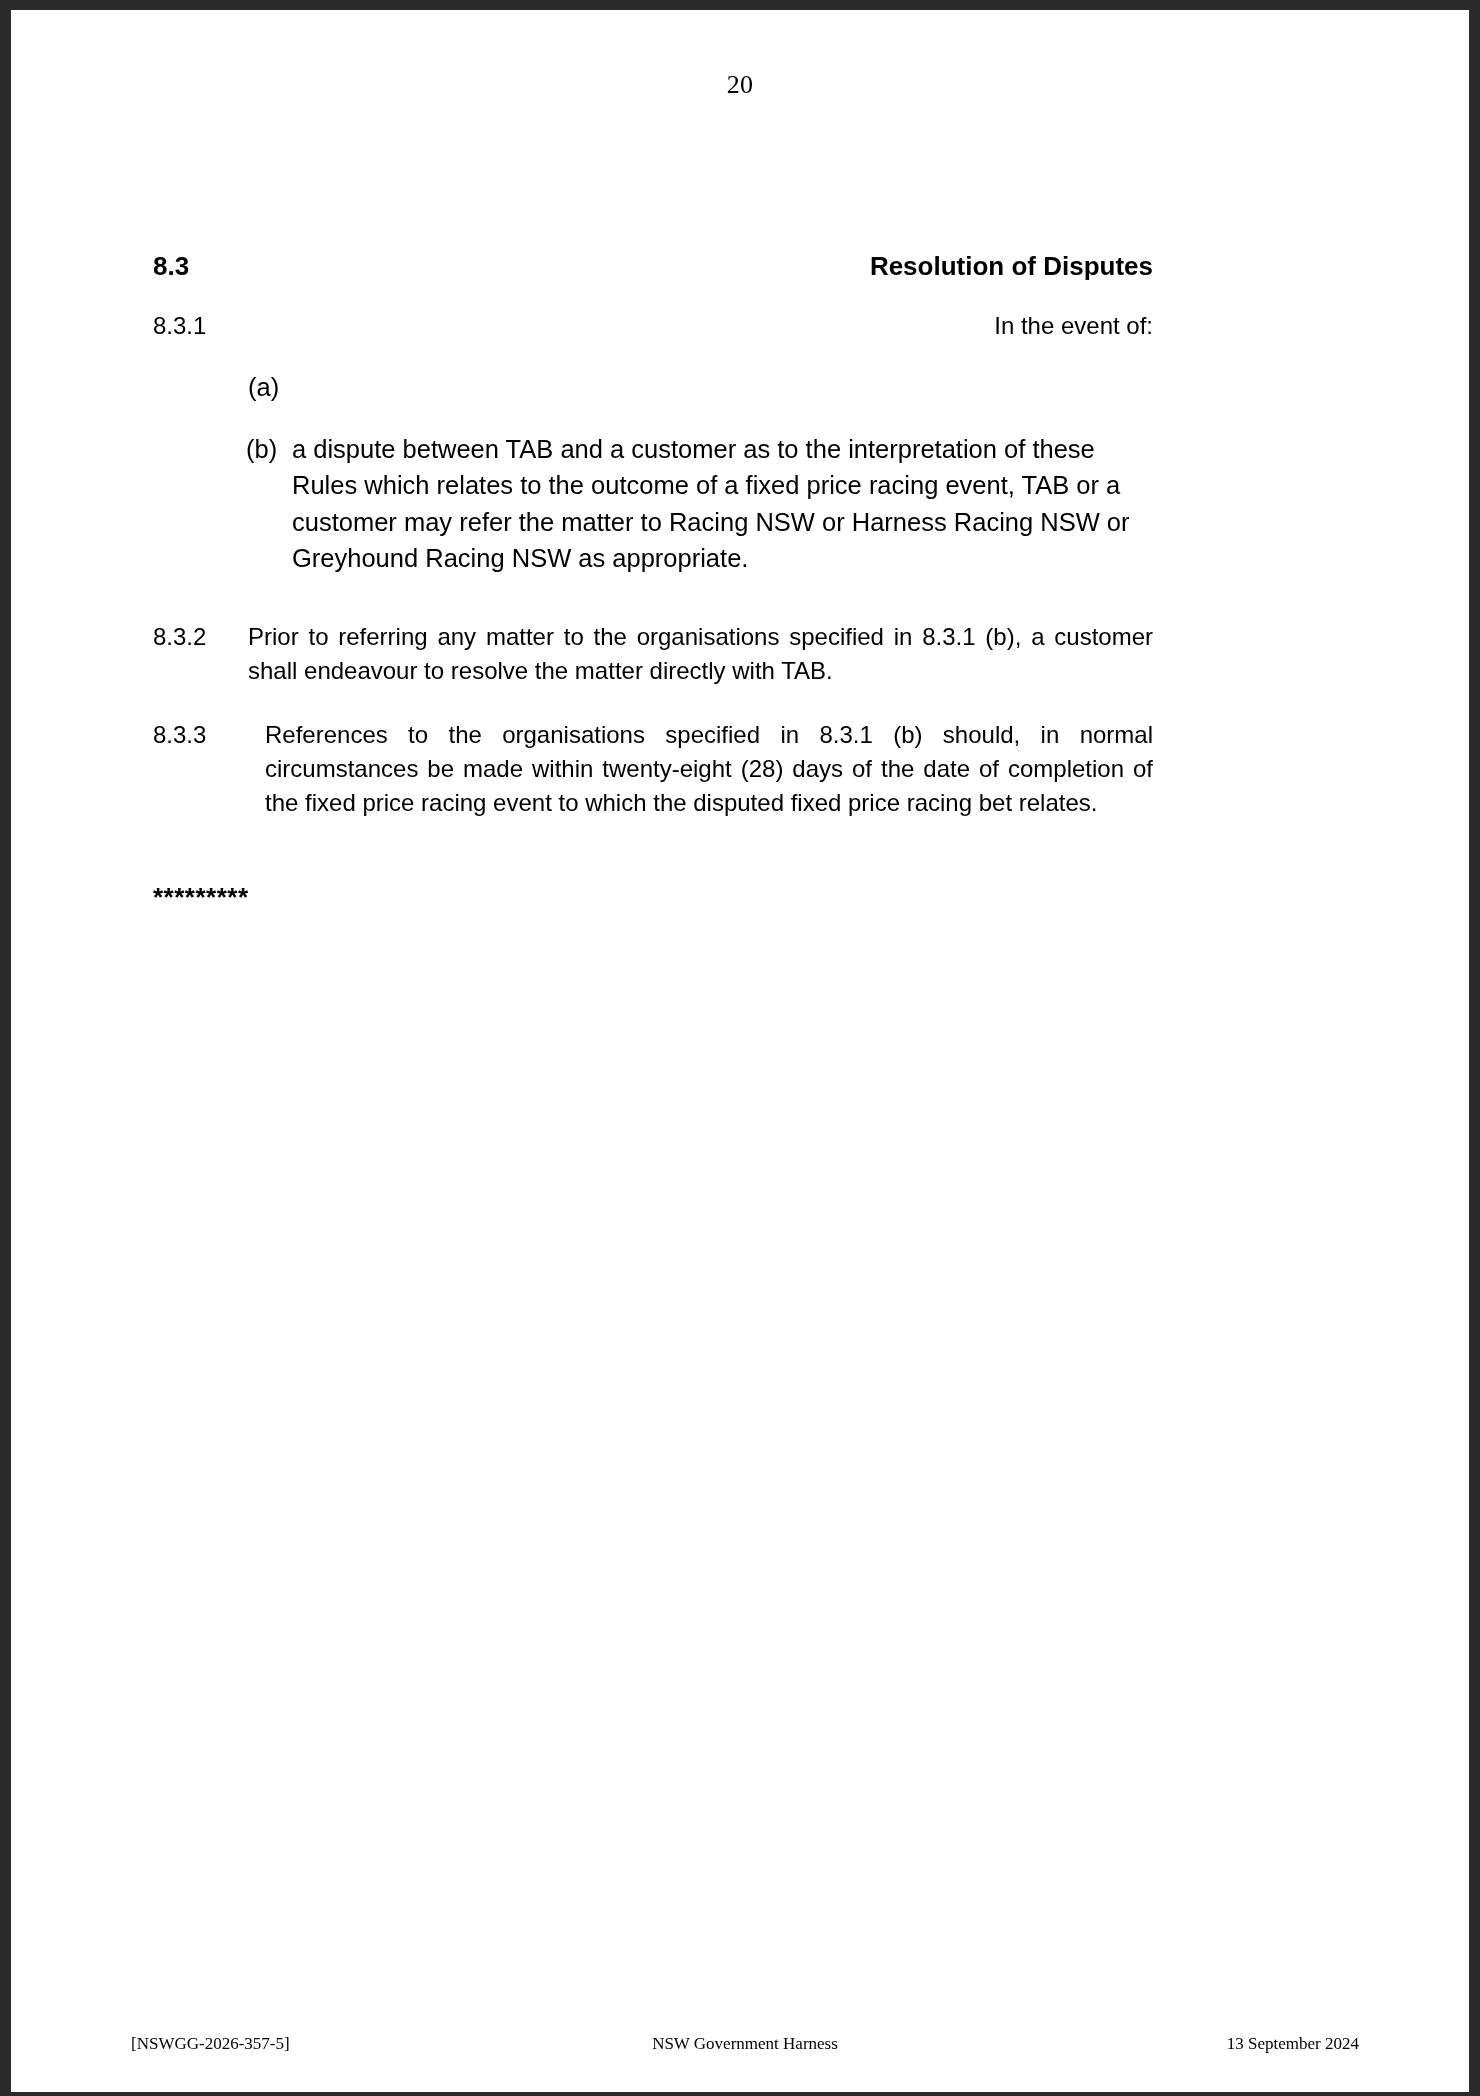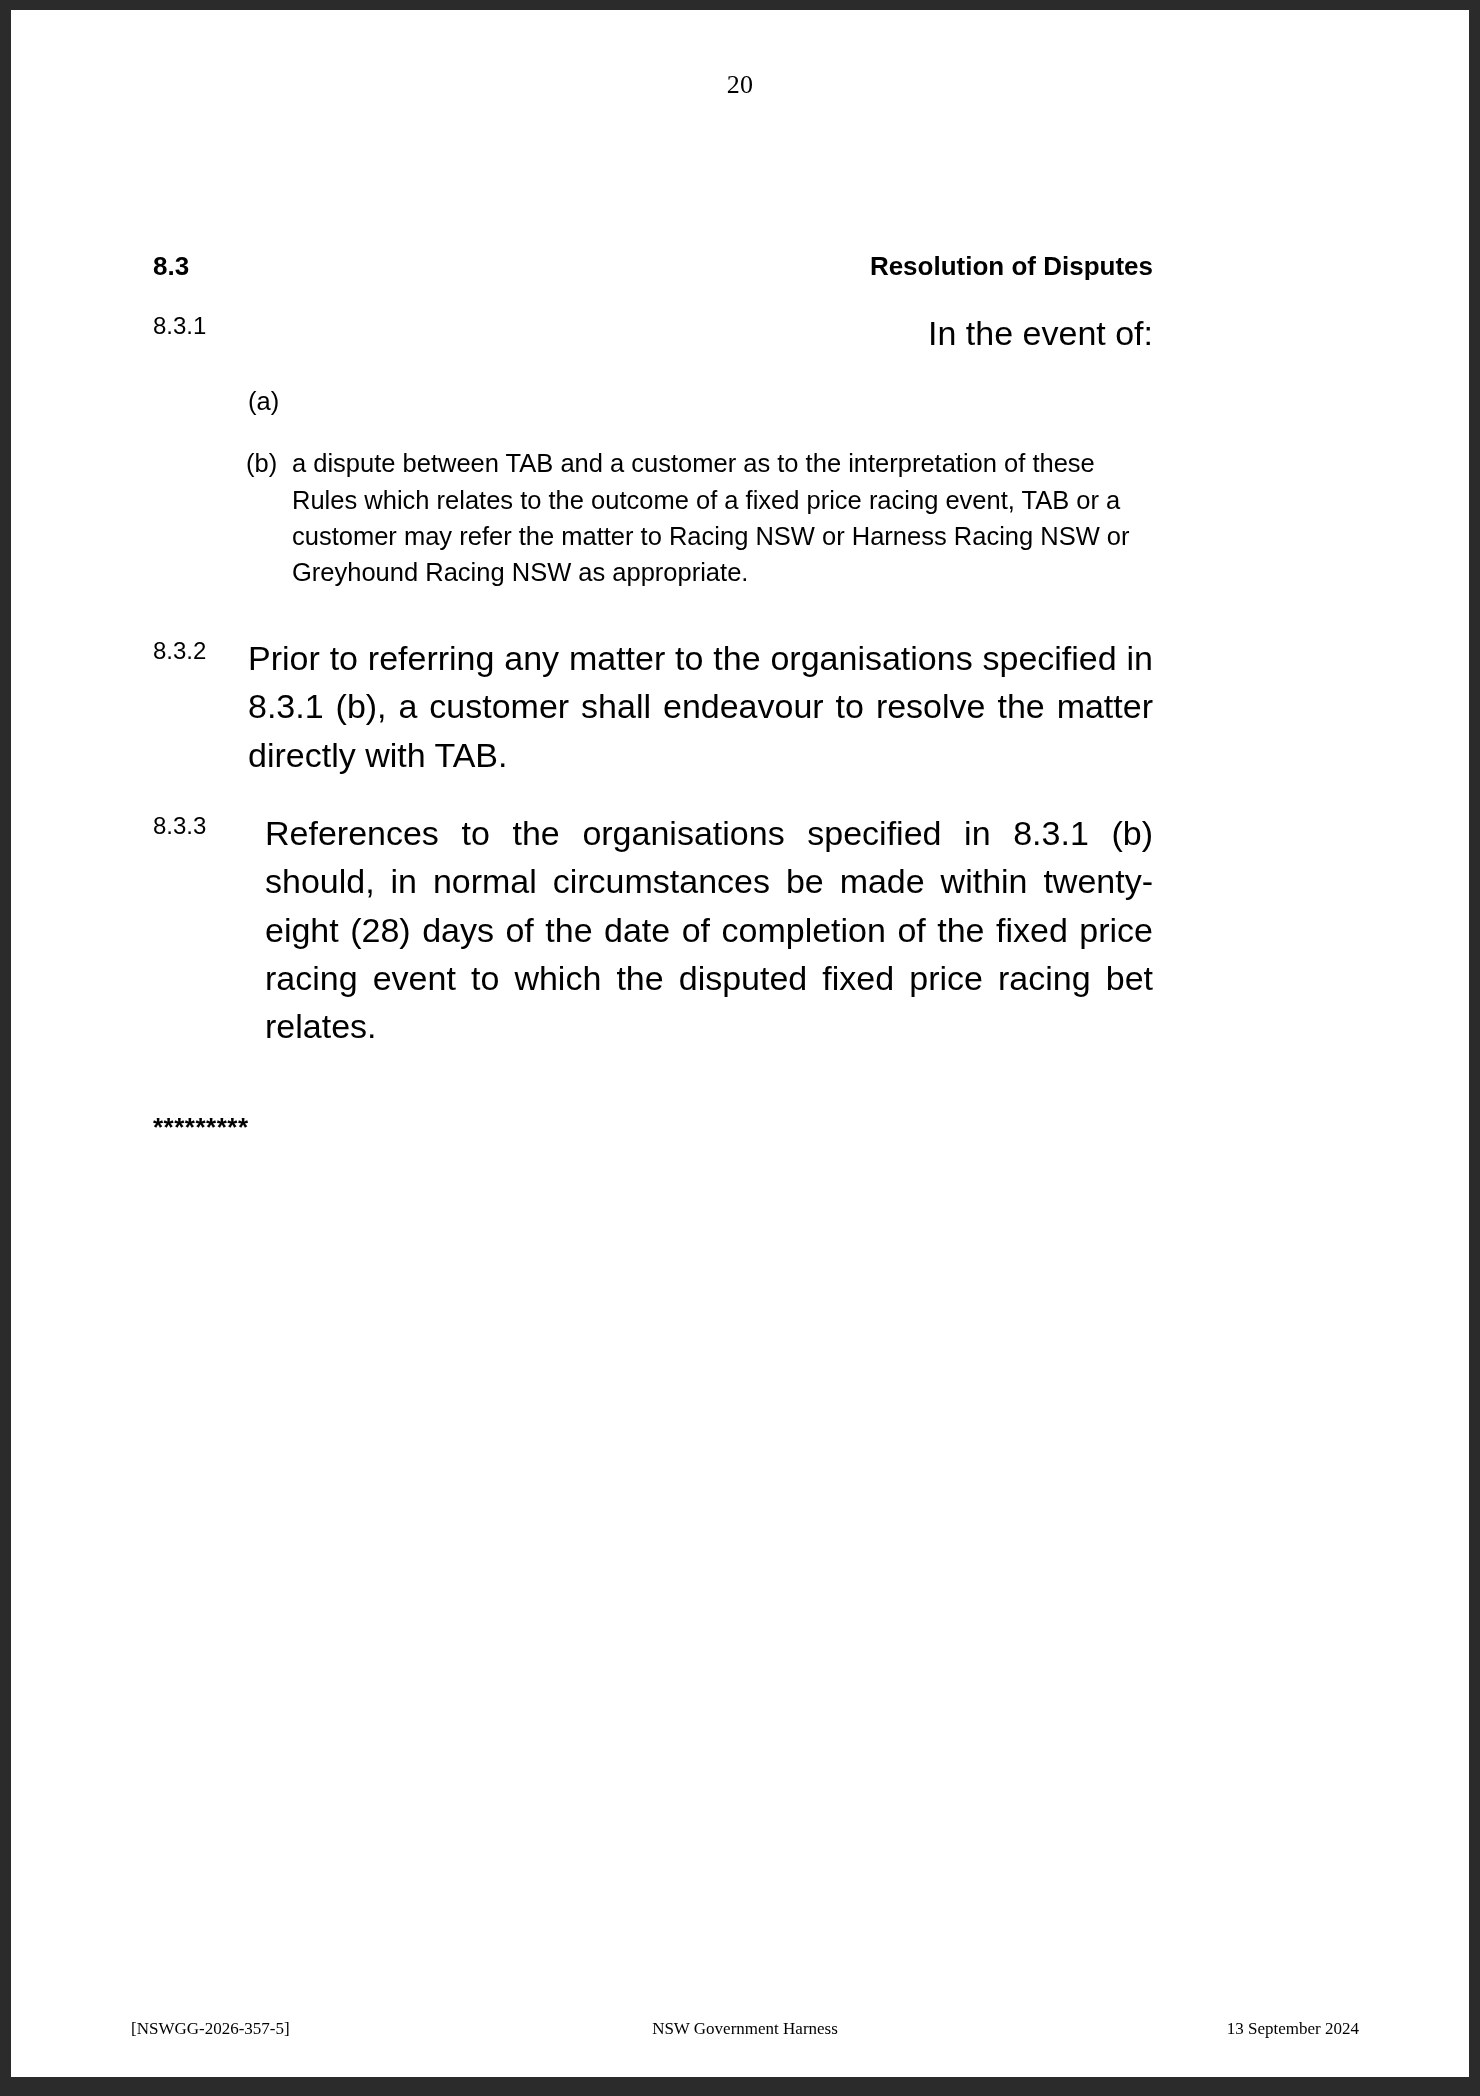--- a/index.html
+++ b/index.html
@@ -14,21 +14,21 @@
     overflow: hidden;
   }
   .page-frame {
     position: absolute;
     left: 0;
     top: 0;
     width: 1480px;
     height: 2096px;
     background: #2b2b2b;
     box-sizing: border-box;
-    padding: 10px 11px 19px 11px;
+    padding: 10px 11px 4px 11px;
   }
   .page {
     position: relative;
     width: 100%;
     height: 100%;
     background: #ffffff;
     box-sizing: border-box;
     overflow: hidden;
   }
 
@@ -61,21 +61,21 @@
   }
   .clause-num {
     flex: 0 0 auto;
     width: 95px;
     font-size: 24px;
     line-height: 1.42;
     white-space: nowrap;
   }
   .clause-body {
     flex: 1 1 auto;
-    font-size: 34px;
+    font-size: 24px;
     line-height: 1.42;
     text-align: justify;
     text-justify: inter-word;
     hyphens: none;
   }
   .clause-body.no-justify {
     text-align: right;
   }
 
   .section-heading {

